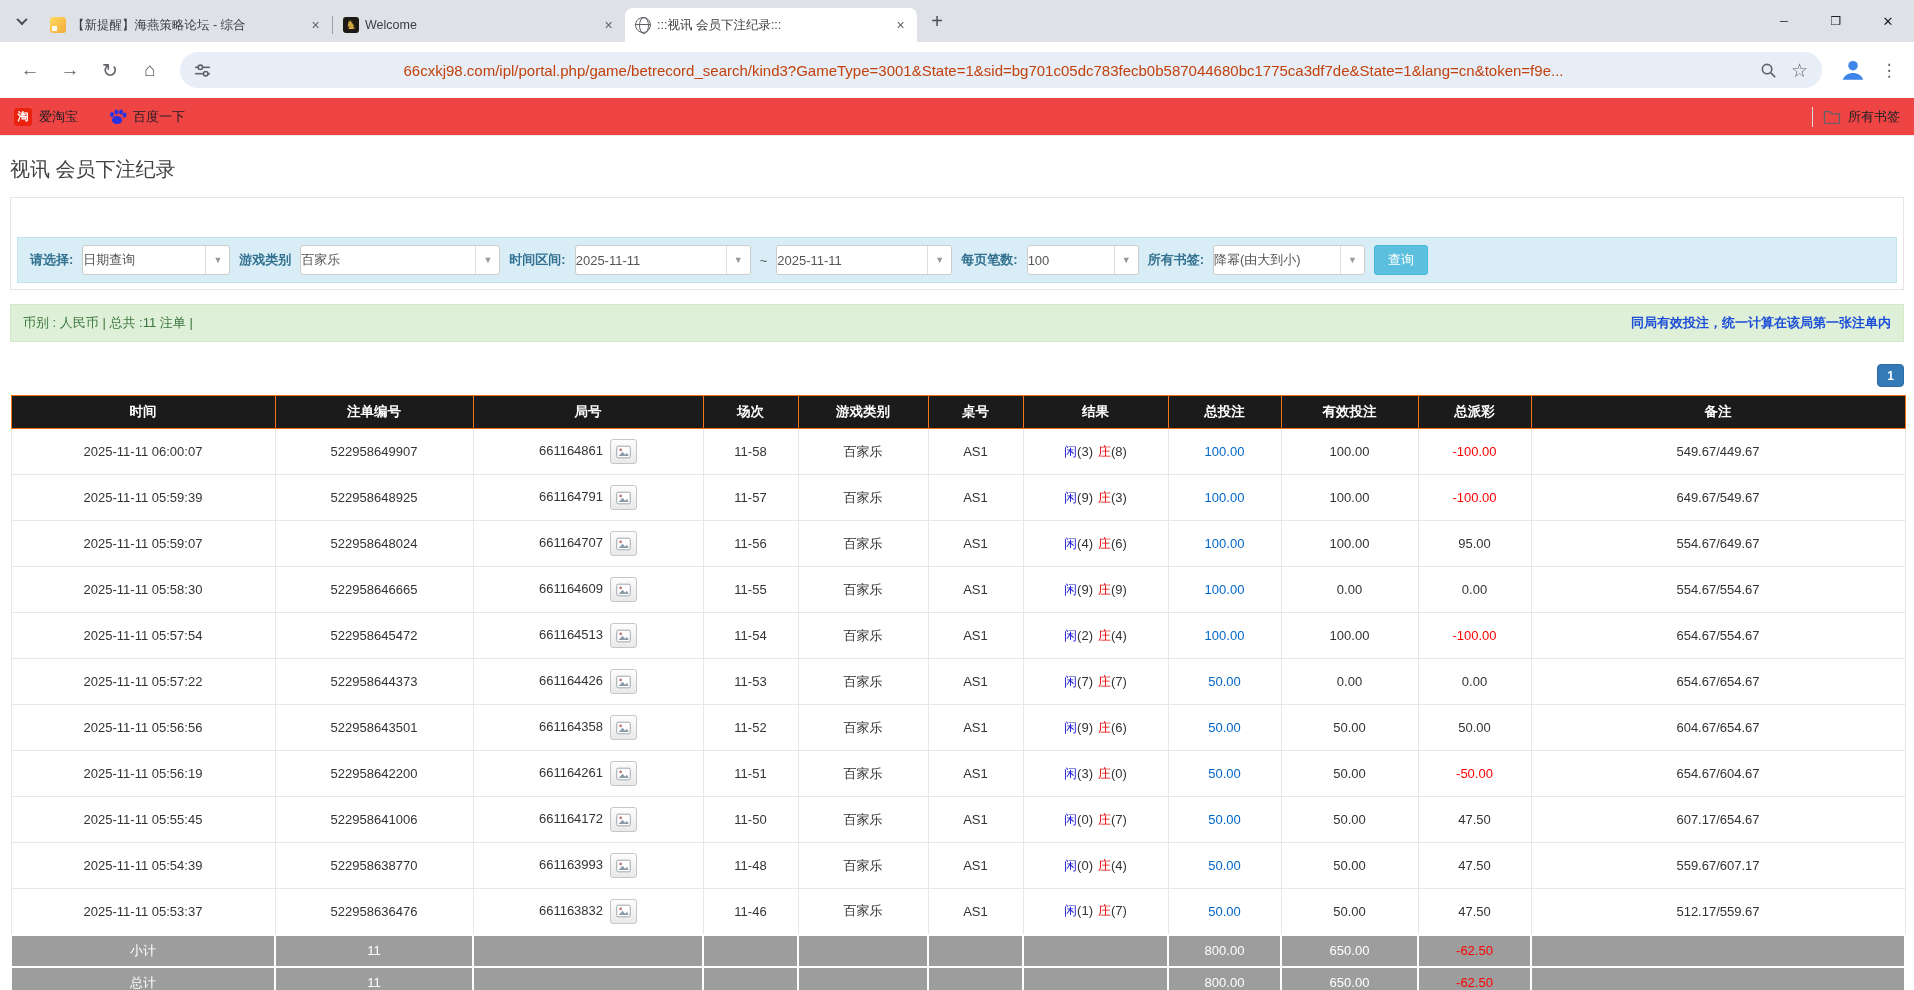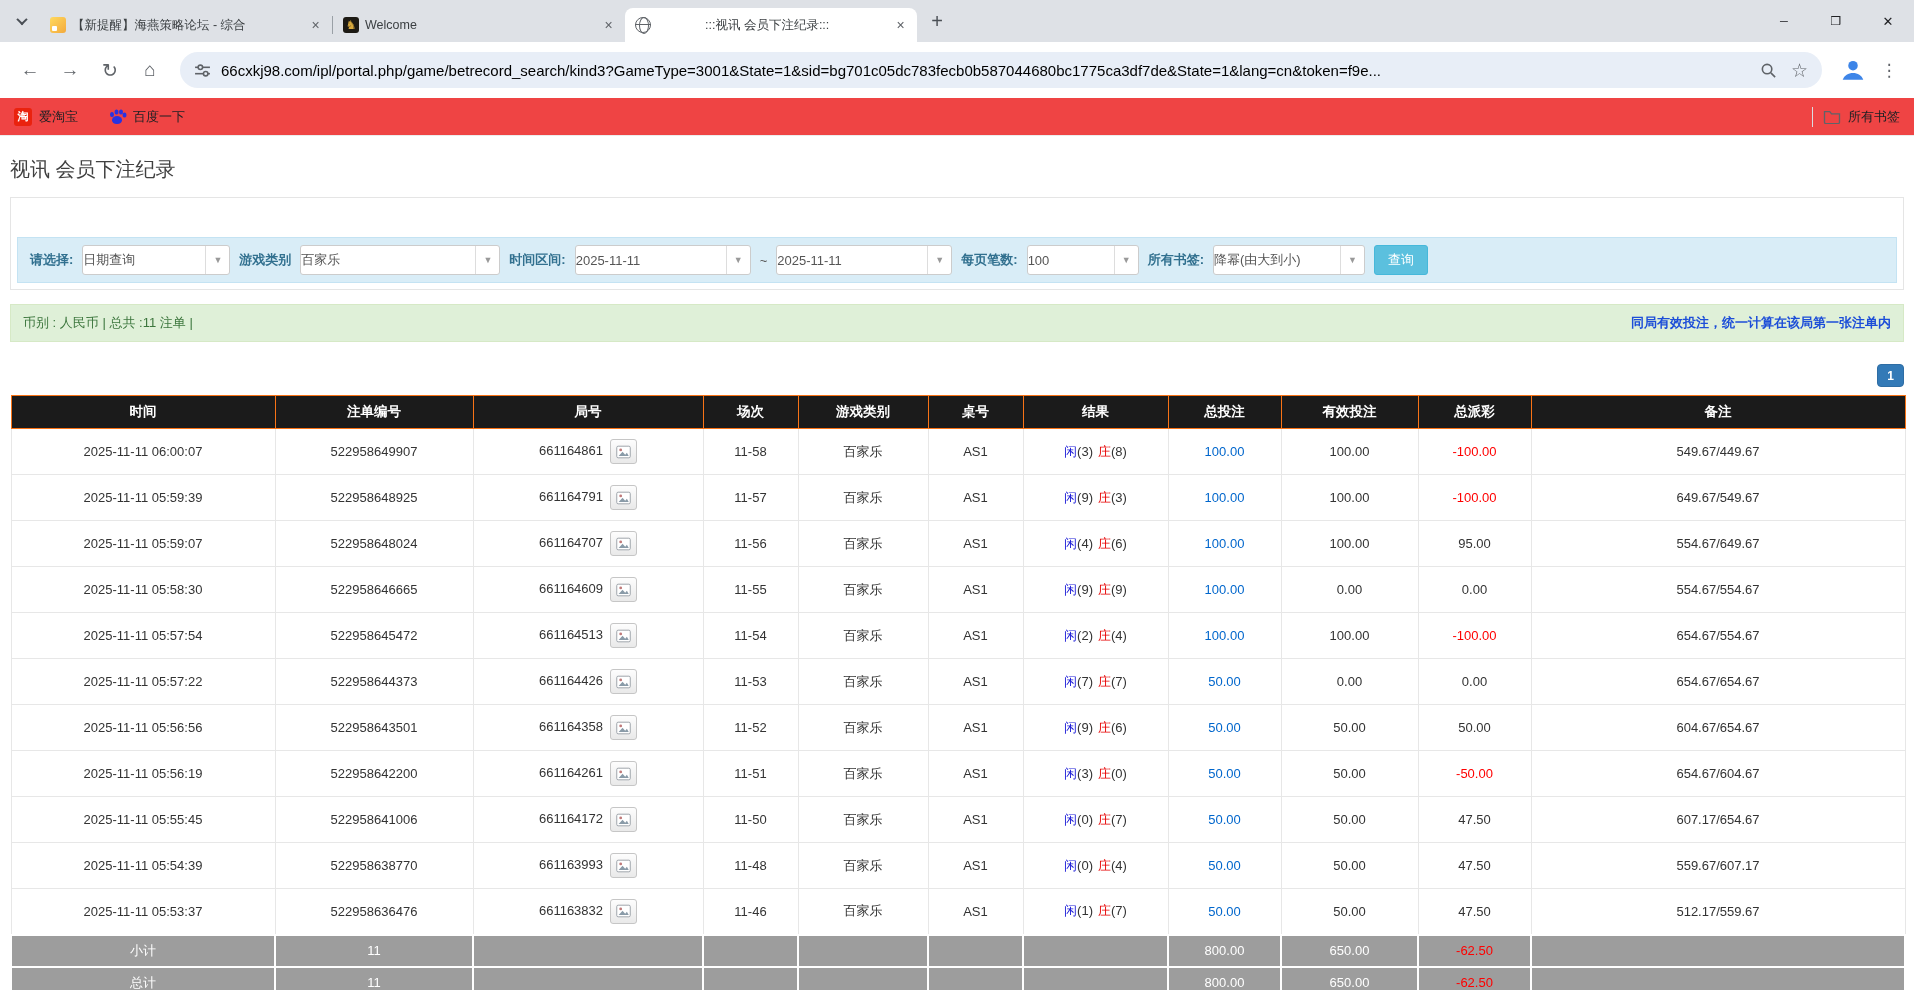--- a/index.html
+++ b/index.html
@@ -8,21 +8,21 @@
     width:1914px; height:990px; overflow:hidden;
     font-family:"Liberation Sans","DejaVu Sans",sans-serif;
     background:#fff; color:#333;
   }
   
   .tabstrip { height:42px; background:#dee1e6; display:flex; align-items:flex-end; padding-left:8px; }
   .tab-search { width:28px; height:28px; margin:0 4px 7px 0; border-radius:50%; display:flex; align-items:center; justify-content:center; cursor:pointer; }
   .chev { width:8px; height:8px; border-right:2px solid #4a4f55; border-bottom:2px solid #4a4f55; transform:rotate(45deg) translate(-1px,-1px); }
   .tabs { display:flex; align-items:flex-end; }
   .tab { width:292px; height:34px; display:flex; align-items:center; padding:0 8px 0 10px; border-radius:8px 8px 0 0; color:#3c4043; font-size:12.5px; position:relative; }
-  .tab.active { background:#fff;gap:48px; }
+  .tab.active { background:#fff; }
   .tab-title { flex:1; white-space:nowrap; overflow:hidden; margin:0 6px; }
   .tab-close { width:17px; height:17px; border-radius:50%; display:flex; align-items:center; justify-content:center; color:#5f6368; font-size:14px; flex:0 0 auto; }
   .tab-close::before { content:'×'; }
   .tab-divider { width:1px; height:18px; background:#9aa0a6; margin-bottom:8px; }
   .fav { width:16px; height:16px; flex:0 0 auto; display:flex; align-items:center; justify-content:center; }
   .fav-0 { background:linear-gradient(135deg,#ffd95e,#f3a93c); border-radius:3px; position:relative; }
   .fav-0::after { content:''; position:absolute; left:2px; bottom:2px; width:5px; height:5px; background:#fff; border-radius:1px; }
   .fav-1 { background:#1d1a14; border-radius:3px; color:#d8a93e; font-size:12px; line-height:1; }
   .fav-1::before { content:'♞'; }
   .fav-2 { border:1.5px solid #5f6368; border-radius:50%; position:relative; }
@@ -33,21 +33,21 @@
   .win-controls { margin-left:auto; display:flex; height:42px; align-items:center; }
   .win-btn { width:52px; height:42px; display:flex; align-items:center; justify-content:center; font-size:13px; color:#202124; cursor:pointer; }
   .win-btn.min::before { content:'─'; font-size:11px; }
   .win-btn.max::before { content:'❒'; font-size:12px; }
   .win-btn.close::before { content:'✕'; font-size:13px; }
 
   .toolbar { height:56px; background:#fff; display:flex; align-items:center; padding:0 10px; }
   .nav-btn { width:34px; height:34px; display:flex; align-items:center; justify-content:center; font-size:19px; color:#5f6368; border-radius:50%; margin:0 3px; cursor:pointer; }
   .omnibox { flex:1; height:36px; background:#e8eef7; border-radius:18px; margin:0 10px; display:flex; align-items:center; padding:0 14px; min-width:0; }
   .site-info { display:flex; align-items:center; margin-right:10px; flex:0 0 auto; }
-  .url-text { flex:1; font-size:15px; color:#000000; white-space:nowrap; overflow:hidden; }
+  .url-text { flex:1; font-size:15px; color:#c2410c; white-space:nowrap; overflow:hidden;text-align:center; }
   .omni-icon { flex:0 0 auto; margin-left:14px; display:flex; align-items:center; color:#5f6368; }
   .star-icon::before { content:'☆'; font-size:19px; }
   .avatar-btn { width:34px; height:34px; display:flex; align-items:center; justify-content:center; margin:0 4px; cursor:pointer; }
   .menu-btn { width:30px; height:34px; display:flex; align-items:center; justify-content:center; font-size:17px; color:#5f6368; cursor:pointer; }
   .menu-btn::before { content:'⋮'; }
 
   .bookmarks-bar { height:38px; background:#ef4444; display:flex; align-items:center; padding:0 14px; border-bottom:1px solid #ececec;gap:37px; }
   .bookmark { display:flex; align-items:center; gap:7px; margin-right:30px; font-size:13px; color:#202124; cursor:pointer; }
   .bm-icon { width:18px; height:18px; flex:0 0 auto; }
   .bm-0 { background:#ea220e; border-radius:3px; color:#fff; font-size:11px; font-weight:bold; display:flex; align-items:center; justify-content:center; }

